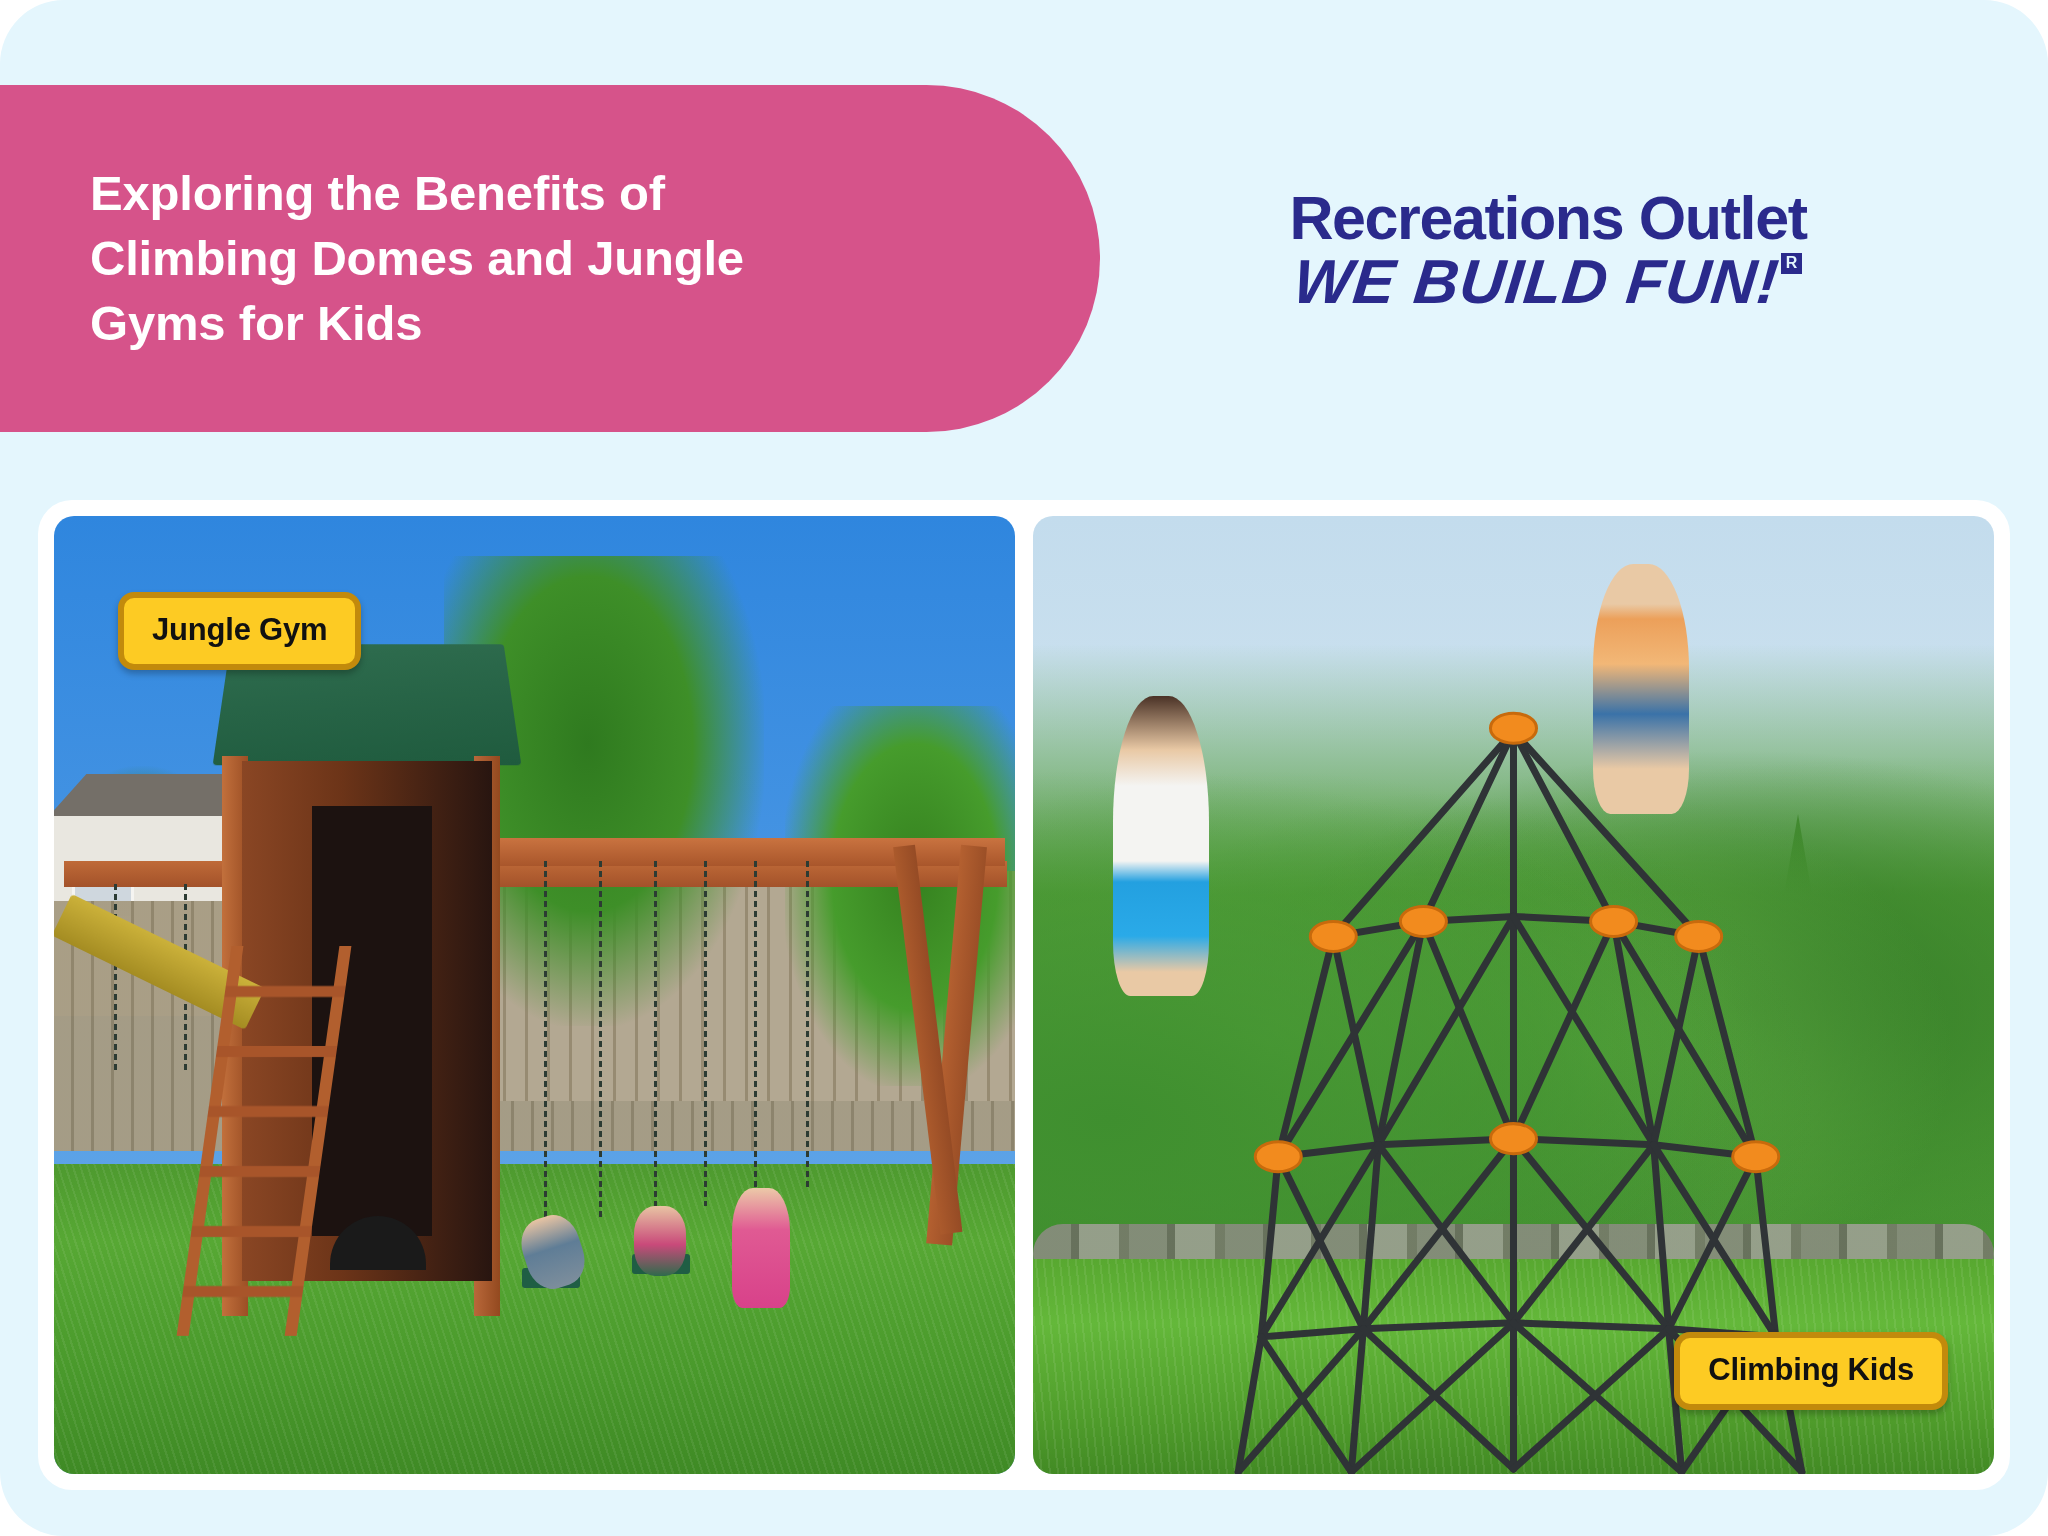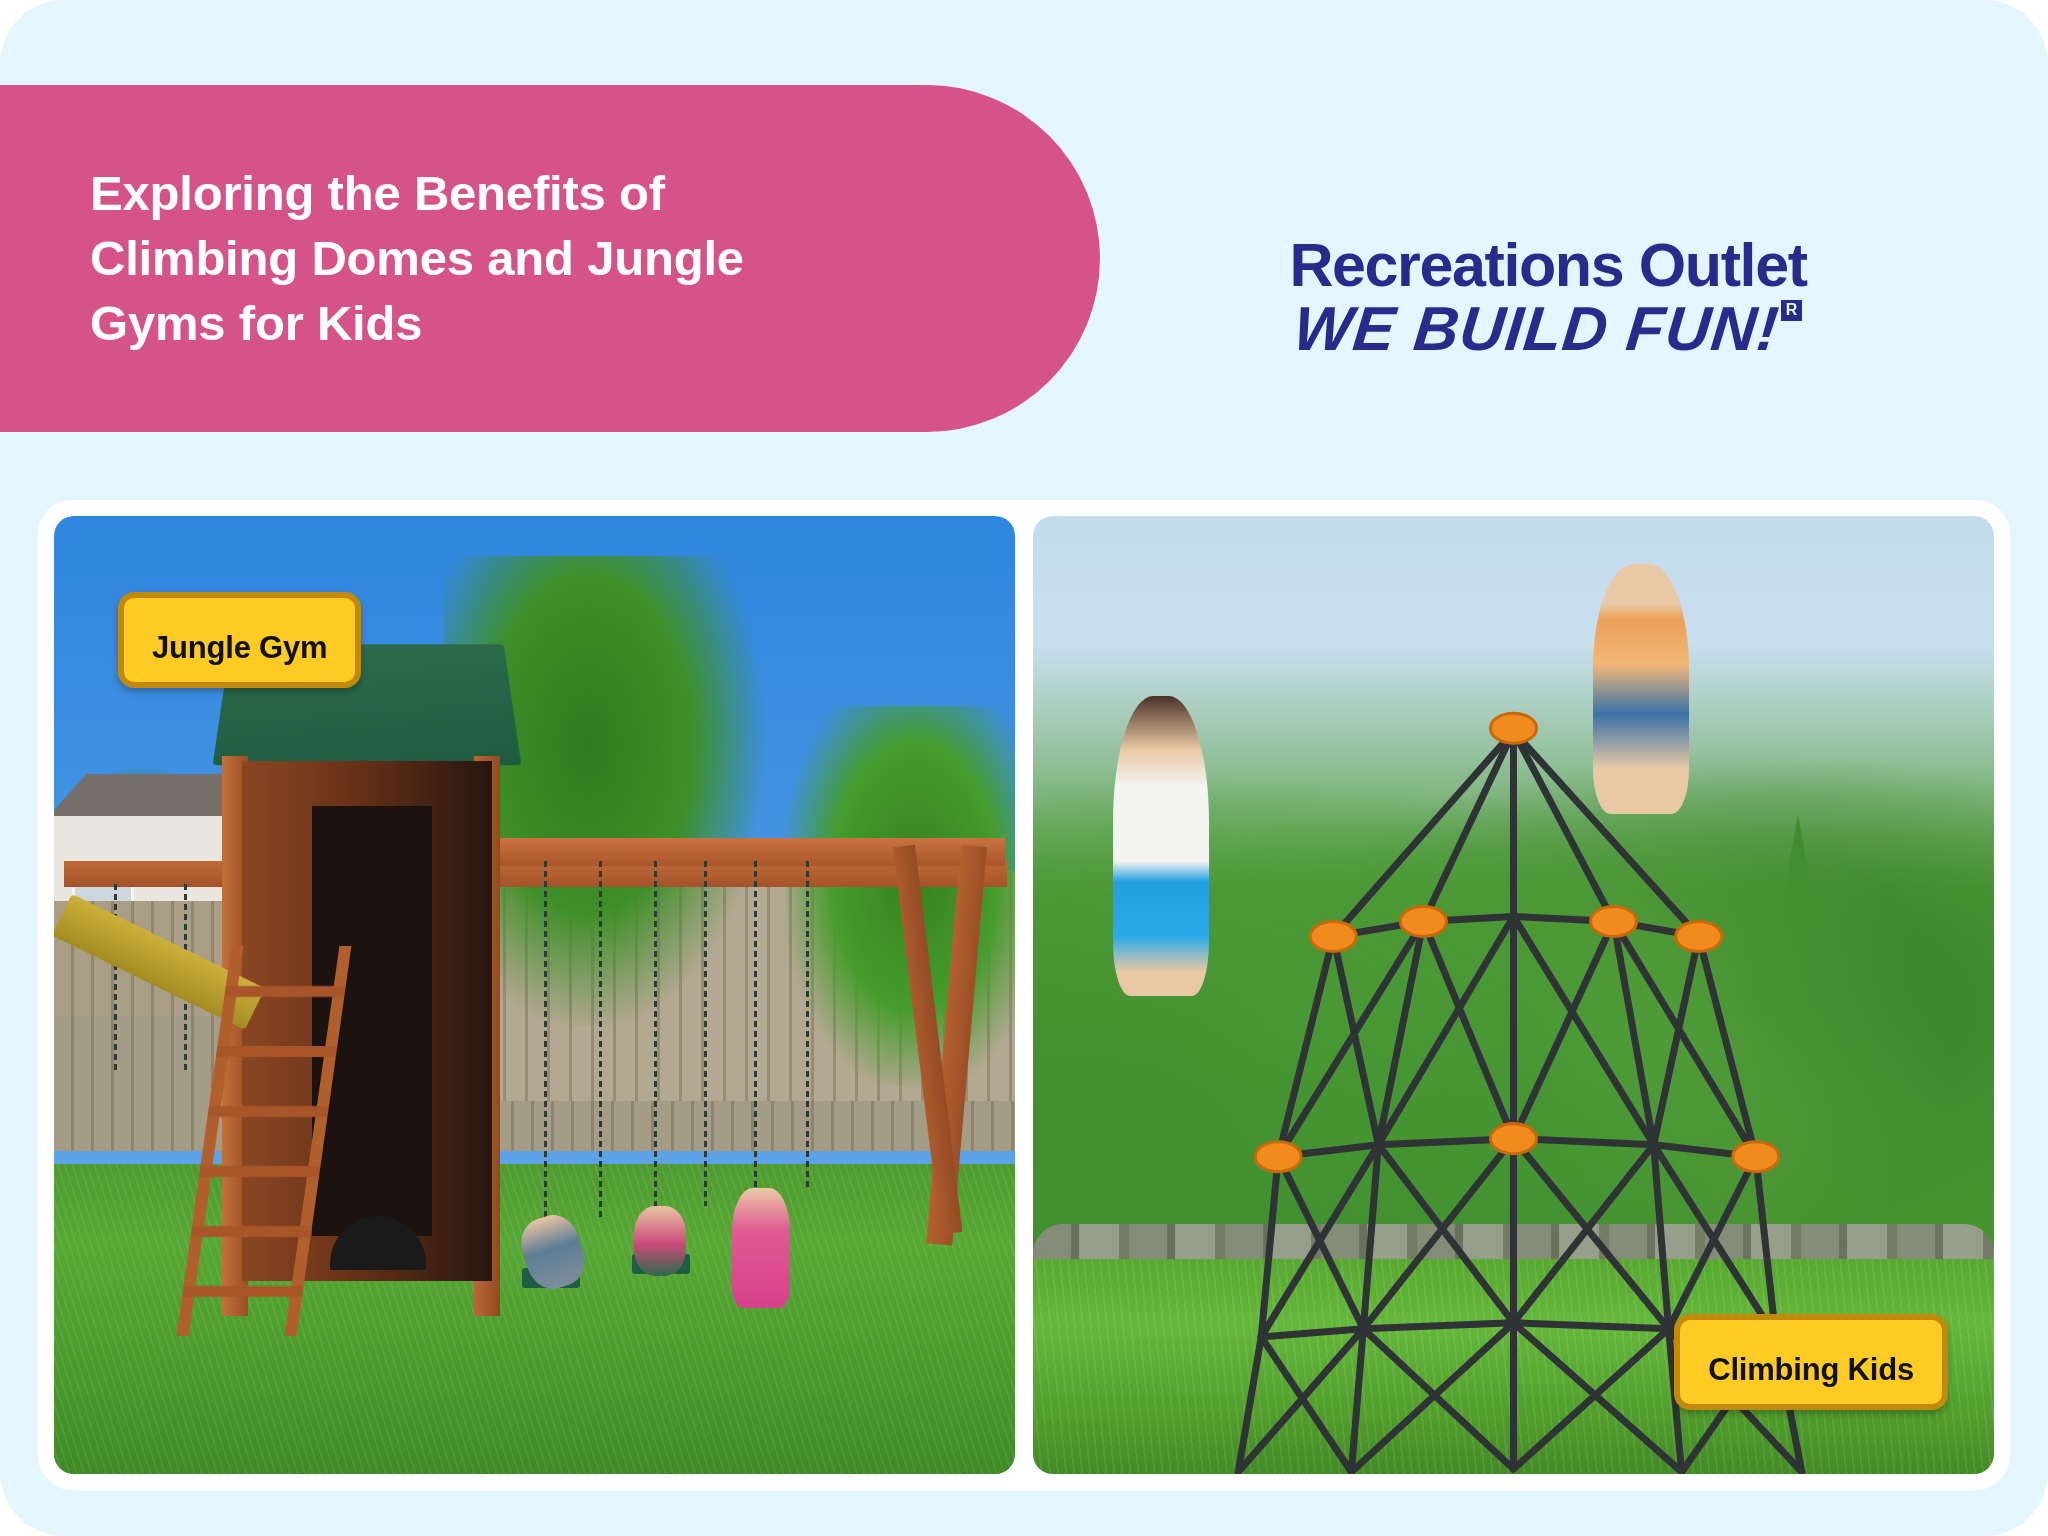--- a/index.html
+++ b/index.html
@@ -63,21 +63,20 @@
     font-size: 30px;
     letter-spacing: -0.4px;
     margin-bottom: 6px;
   }
   .logo-main {
     font-family: "Liberation Sans", sans-serif;
     font-weight: bold;
     font-size: 61px;
     letter-spacing: -1.4px;
     margin-bottom: 2px;
-    margin-top: 47px;
   }
   .logo-slogan-row {
     display: flex;
     align-items: flex-start;
     justify-content: center;
   }
   .logo-slogan {
     font-family: "Liberation Sans", sans-serif;
     font-weight: bold;
     font-style: italic;
@@ -431,21 +430,21 @@
   .badge {
     position: absolute;
     background: #fdcb23;
     border: 6px solid #c28a0c;
     border-radius: 16px;
     color: #111111;
     font-family: "Liberation Sans", sans-serif;
     font-weight: bold;
     font-size: 31px;
     letter-spacing: -0.2px;
-    padding: 32px 28px 16px 28px;
+    padding: 14px 28px 16px 28px;
     box-shadow: 0 4px 6px rgba(0,0,0,.25);
     white-space: nowrap;
     text-align: right;
   }
   .badge-jungle { left: 64px; top: 76px; }
   .badge-domes  { right: 46px; bottom: 64px; }
 </style>
 </head>
 <body>
 

